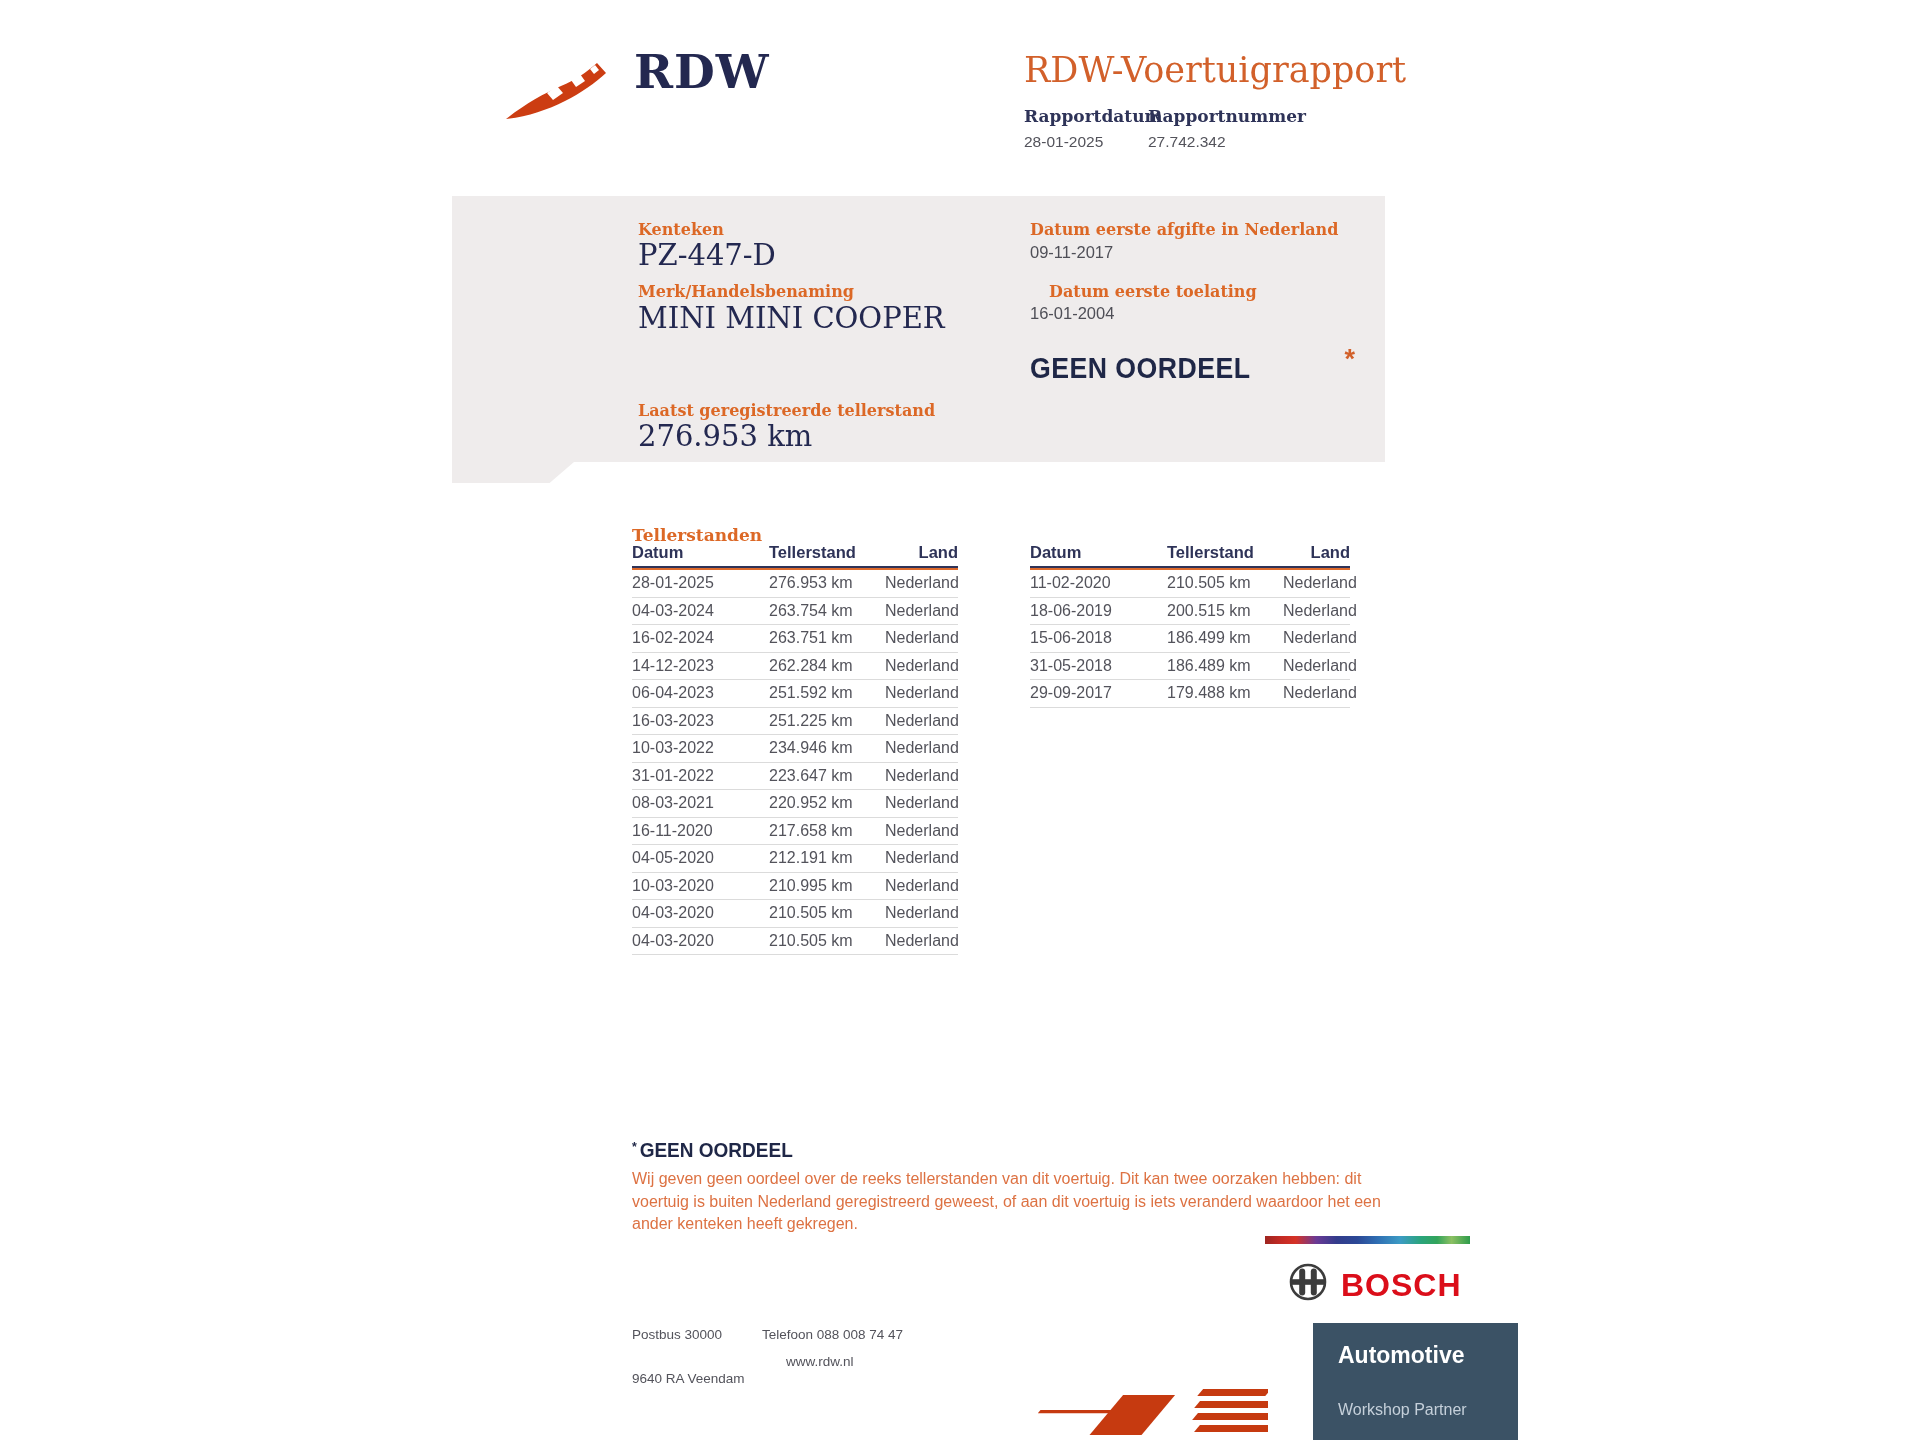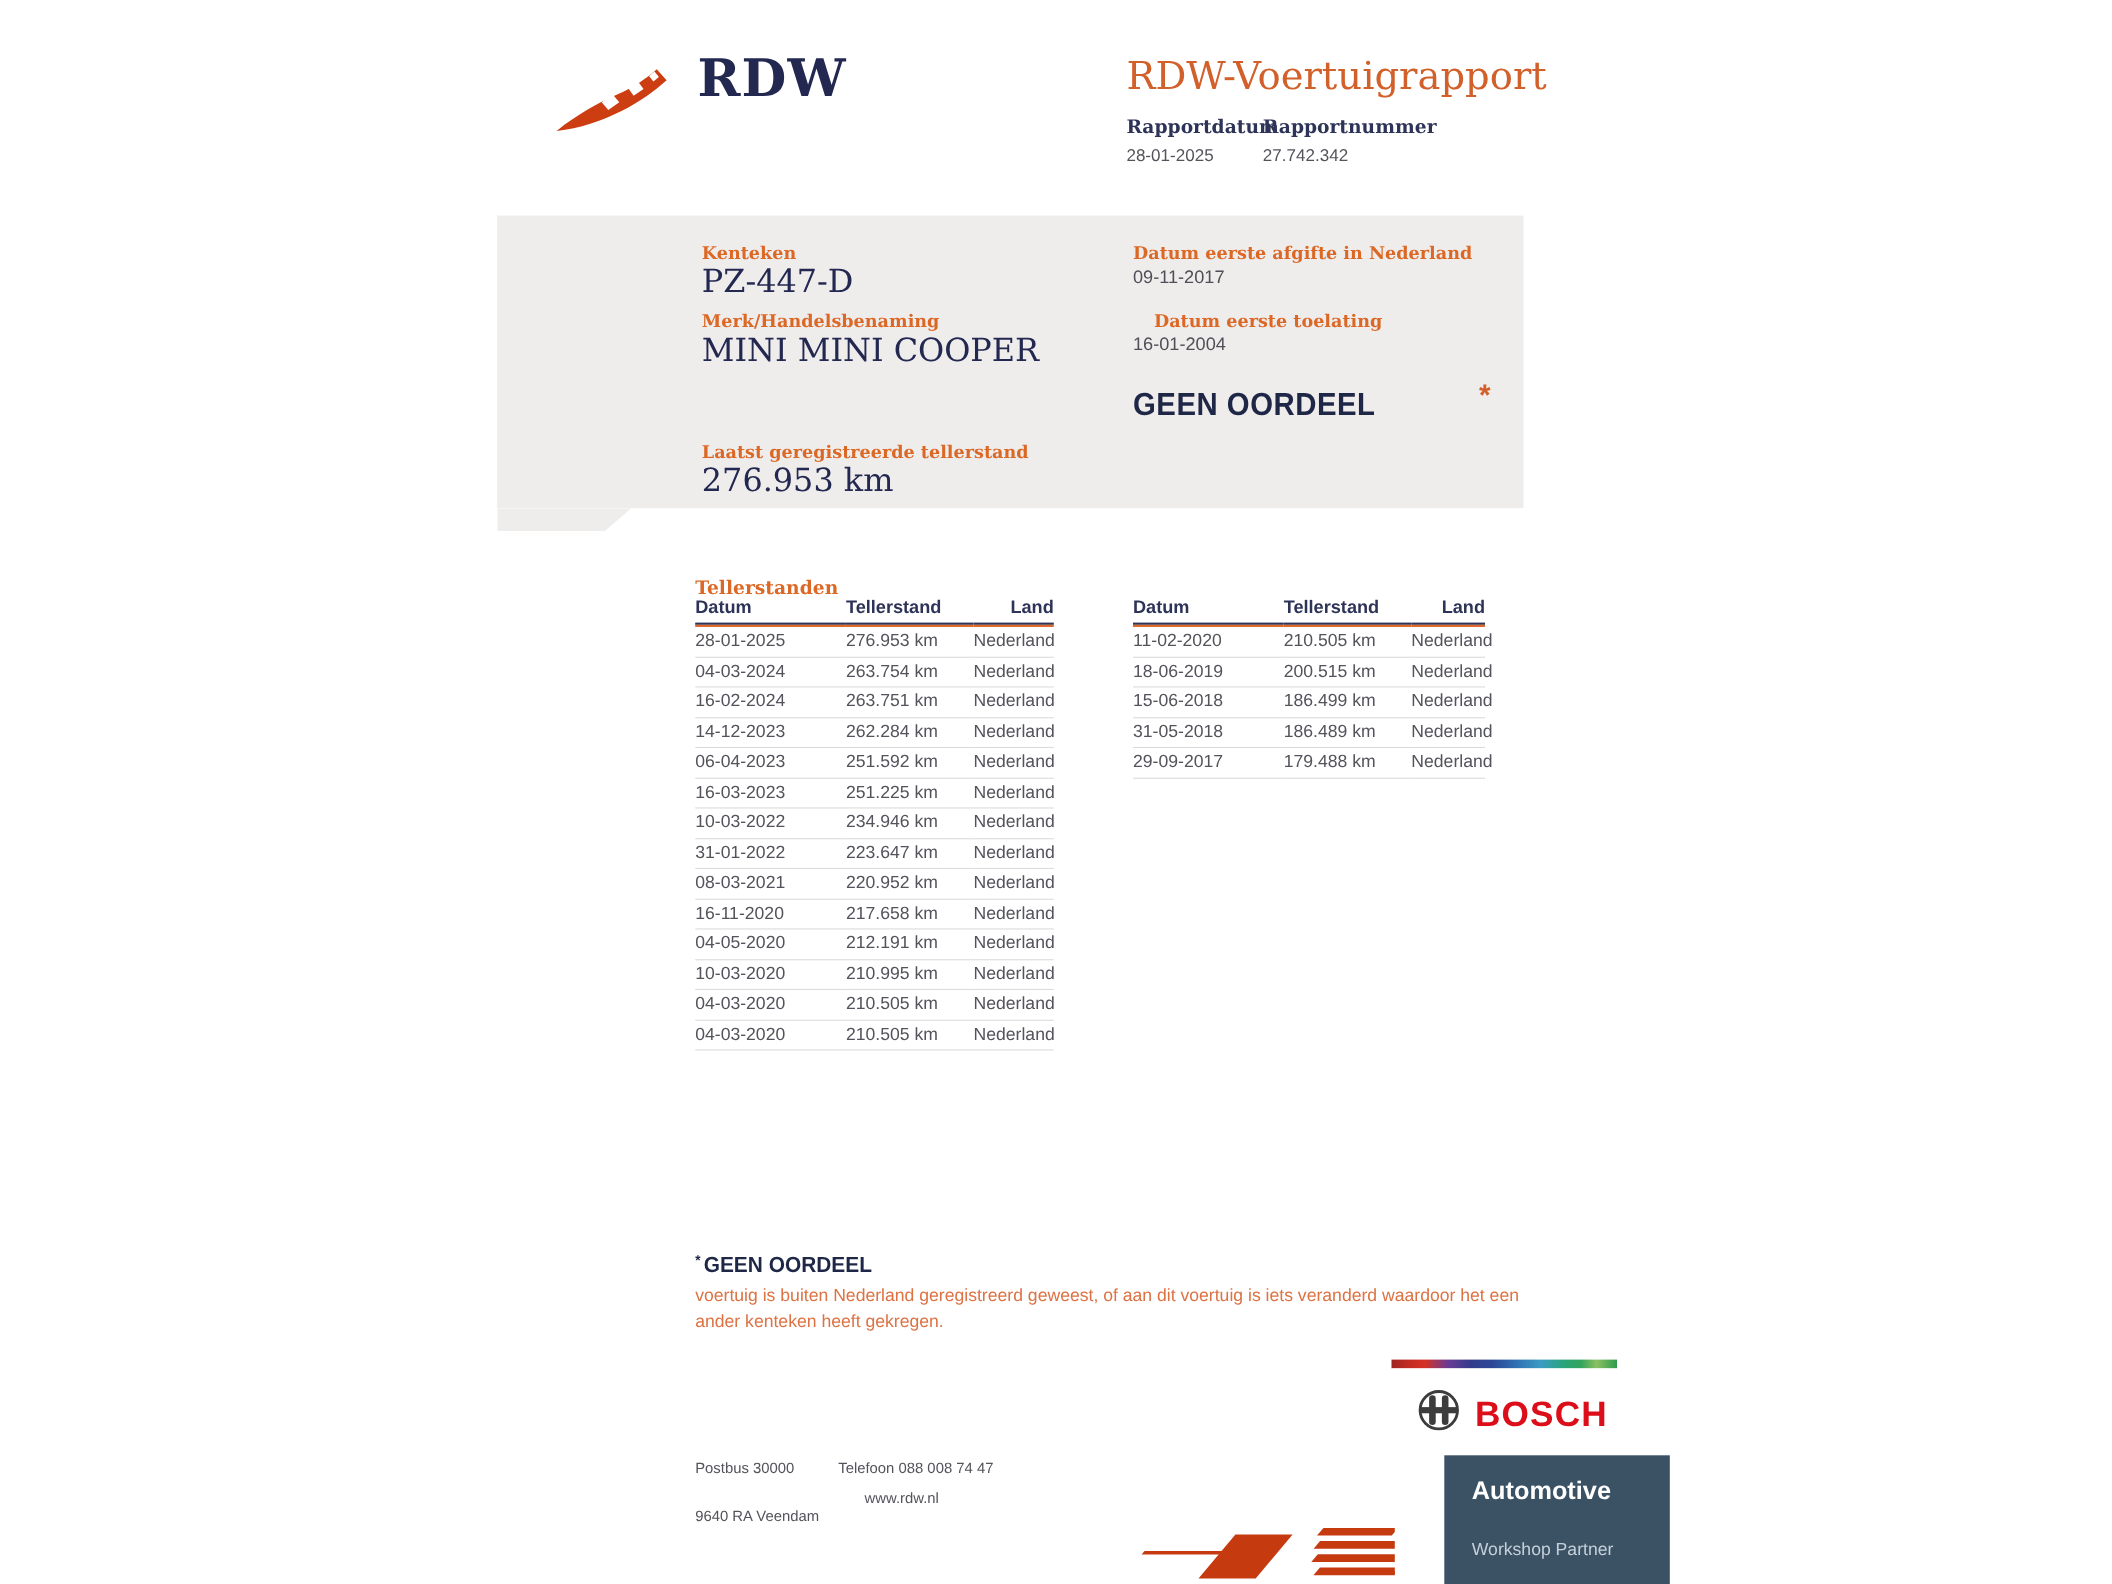--- a/index.html
+++ b/index.html
@@ -259,20 +259,21 @@
           <td>179.488 km</td>
           <td>Nederland</td>
         </tr>
       </tbody>
   </table>
 
   <div class="abs footnote-title">
     <span class="star">*</span><span>GEEN OORDEEL</span>
   </div>
   <div class="abs footnote-text">
+    <div>Wij geven geen oordeel over de reeks tellerstanden van dit voertuig. Dit kan twee oorzaken hebben: dit</div>
     <div>voertuig is buiten Nederland geregistreerd geweest, of aan dit voertuig is iets veranderd waardoor het een</div>
     <div>ander kenteken heeft gekregen.</div>
   </div>
 
   <div class="abs foot f-postbus">Postbus 30000</div>
   <div class="abs foot f-phone">Telefoon 088 008 74 47</div>
   <div class="abs foot f-city">9640 RA Veendam</div>
   <div class="abs foot f-web">www.rdw.nl</div>
 
   <svg class="abs speedlines" width="240" height="58" viewBox="0 0 240 58">

